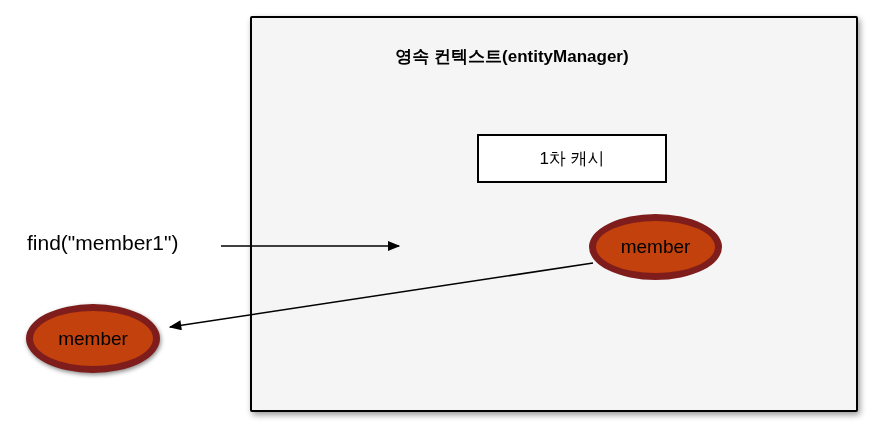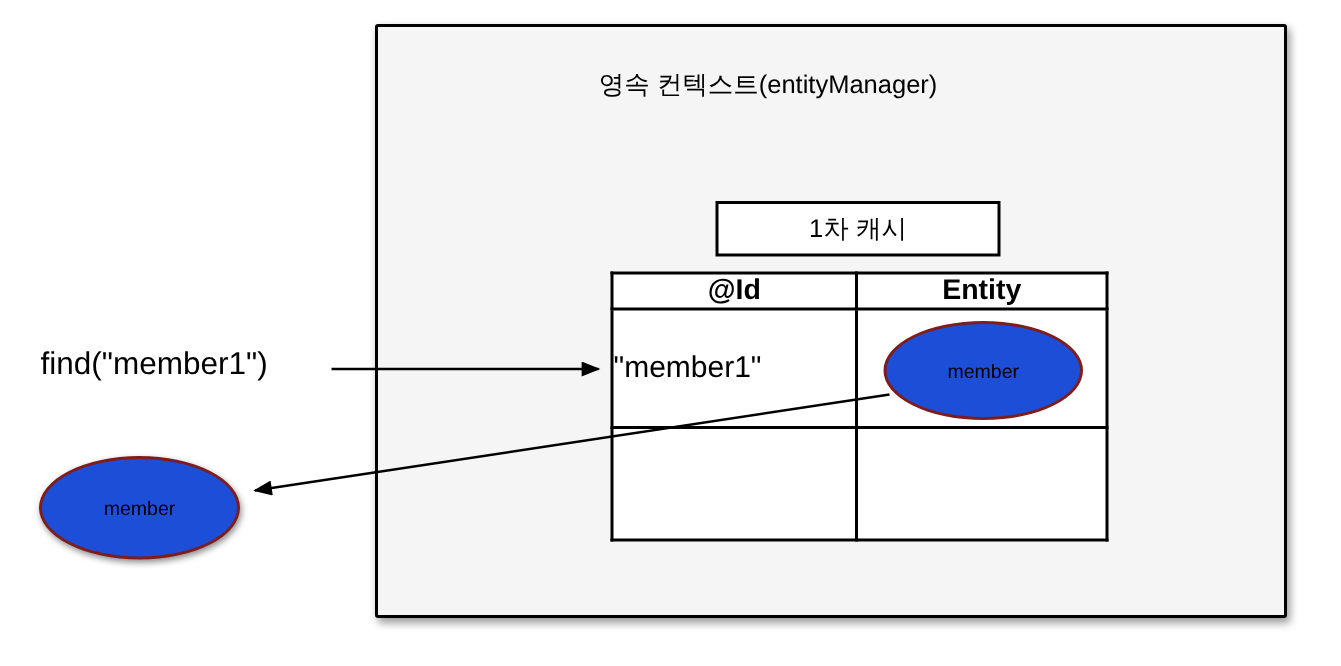--- a/index.html
+++ b/index.html
@@ -24,28 +24,28 @@
     box-shadow: 2px 3px 6px rgba(0,0,0,0.40);
     z-index: 1;
   }
 
   .diagram-title {
     position: absolute;
     left: 250px; top: 45px;
     width: 524px;
     text-align: center;
     font-size: 17px;
-    font-weight: normal;
+    font-weight: bold;
     z-index: 2;
   }
 
   .cache-box {
     position: absolute;
     left: 477px; top: 134px;
-    width: 190px; height: 37px;
+    width: 190px; height: 49px;
     box-sizing: border-box;
     border: 2px solid #000000;
     background: #ffffff;
     display: flex;
     align-items: center;
     justify-content: center;
     font-size: 17px;
     z-index: 2;
   }
 
@@ -74,27 +74,27 @@
     font-size: 20px;
     text-align: left;
     padding-left: 6px;
   }
   tr.body-row-1 { height: 77px; }
   tr.body-row-2 { height: 74px; }
 
   .ellipse {
     position: absolute;
     box-sizing: border-box;
-    border: 2px solid #7f1d1d;
+    border: 7px solid #7f1d1d;
     border-radius: 50%;
-    background: #1d4ed8;
+    background: #c2410c;
     display: flex;
     align-items: center;
     justify-content: center;
-    font-size: 13px;
+    font-size: 19px;
     z-index: 4;
   }
   .table-ellipse {
     left: 589px; top: 214px;
     width: 133px; height: 66px;
   }
   .result-ellipse {
     left: 26px; top: 304px;
     width: 134px; height: 69px;
     box-shadow: 1px 2px 4px rgba(0,0,0,0.45);
@@ -127,36 +127,20 @@
 <body>
 
 <div class="page">
 
   <div class="outer-box"></div>
 
   <div class="diagram-title">영속 컨텍스트(entityManager)</div>
 
   <div class="cache-box">1차 캐시</div>
 
-  <table class="cache-table">
-    <tbody>
-        <tr>
-      <th style="width:161px">@Id</th>
-      <th>Entity</th>
-    </tr>
-    <tr class="body-row-1">
-      <td class="id-cell">"member1"</td>
-      <td></td>
-    </tr>
-    <tr class="body-row-2">
-      <td class="id-cell"></td>
-      <td></td>
-    </tr>
-  </tbody>
-    </table>
 
   <div class="ellipse table-ellipse">member</div>
 
   <div class="find-label">find("member1")</div>
 
   <div class="ellipse result-ellipse">member</div>
 
 
   <svg class="arrow-layer" viewBox="0 0 894 444" xmlns="http://www.w3.org/2000/svg">
     <defs>

